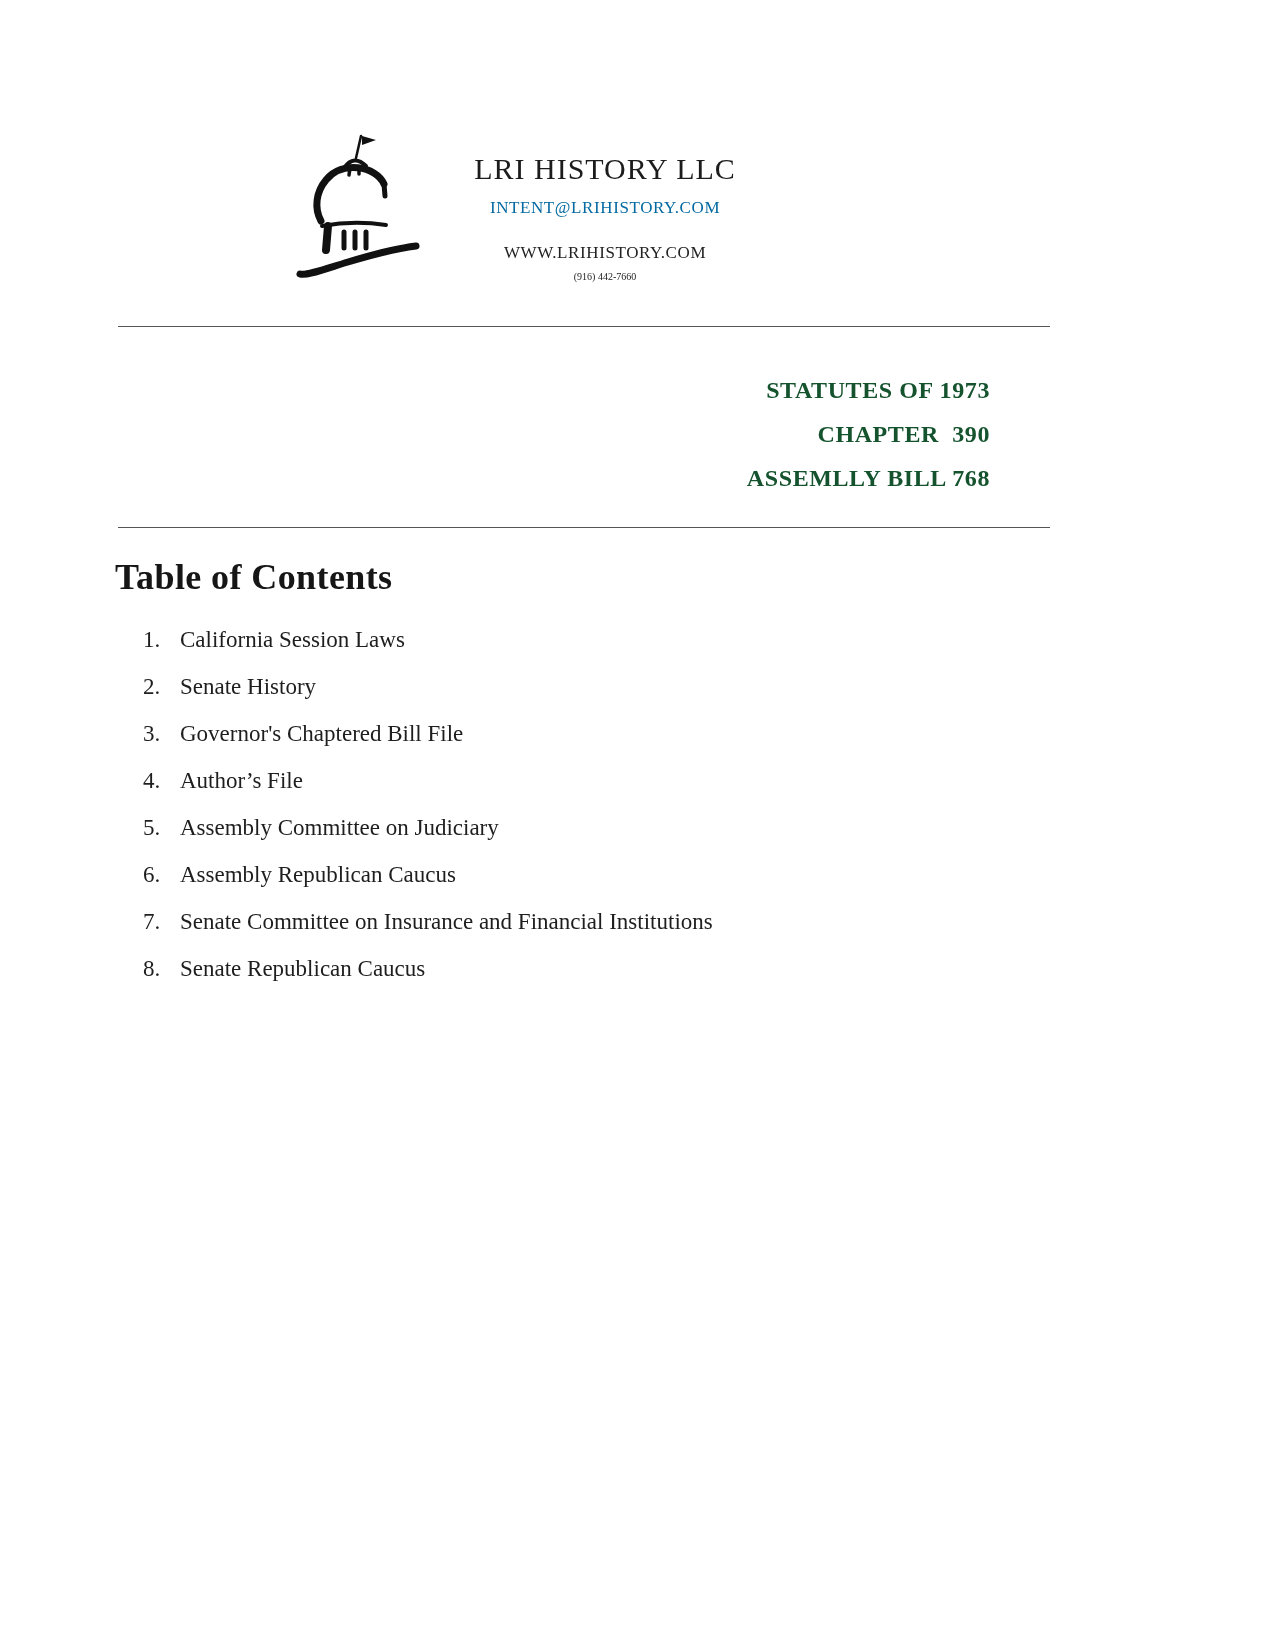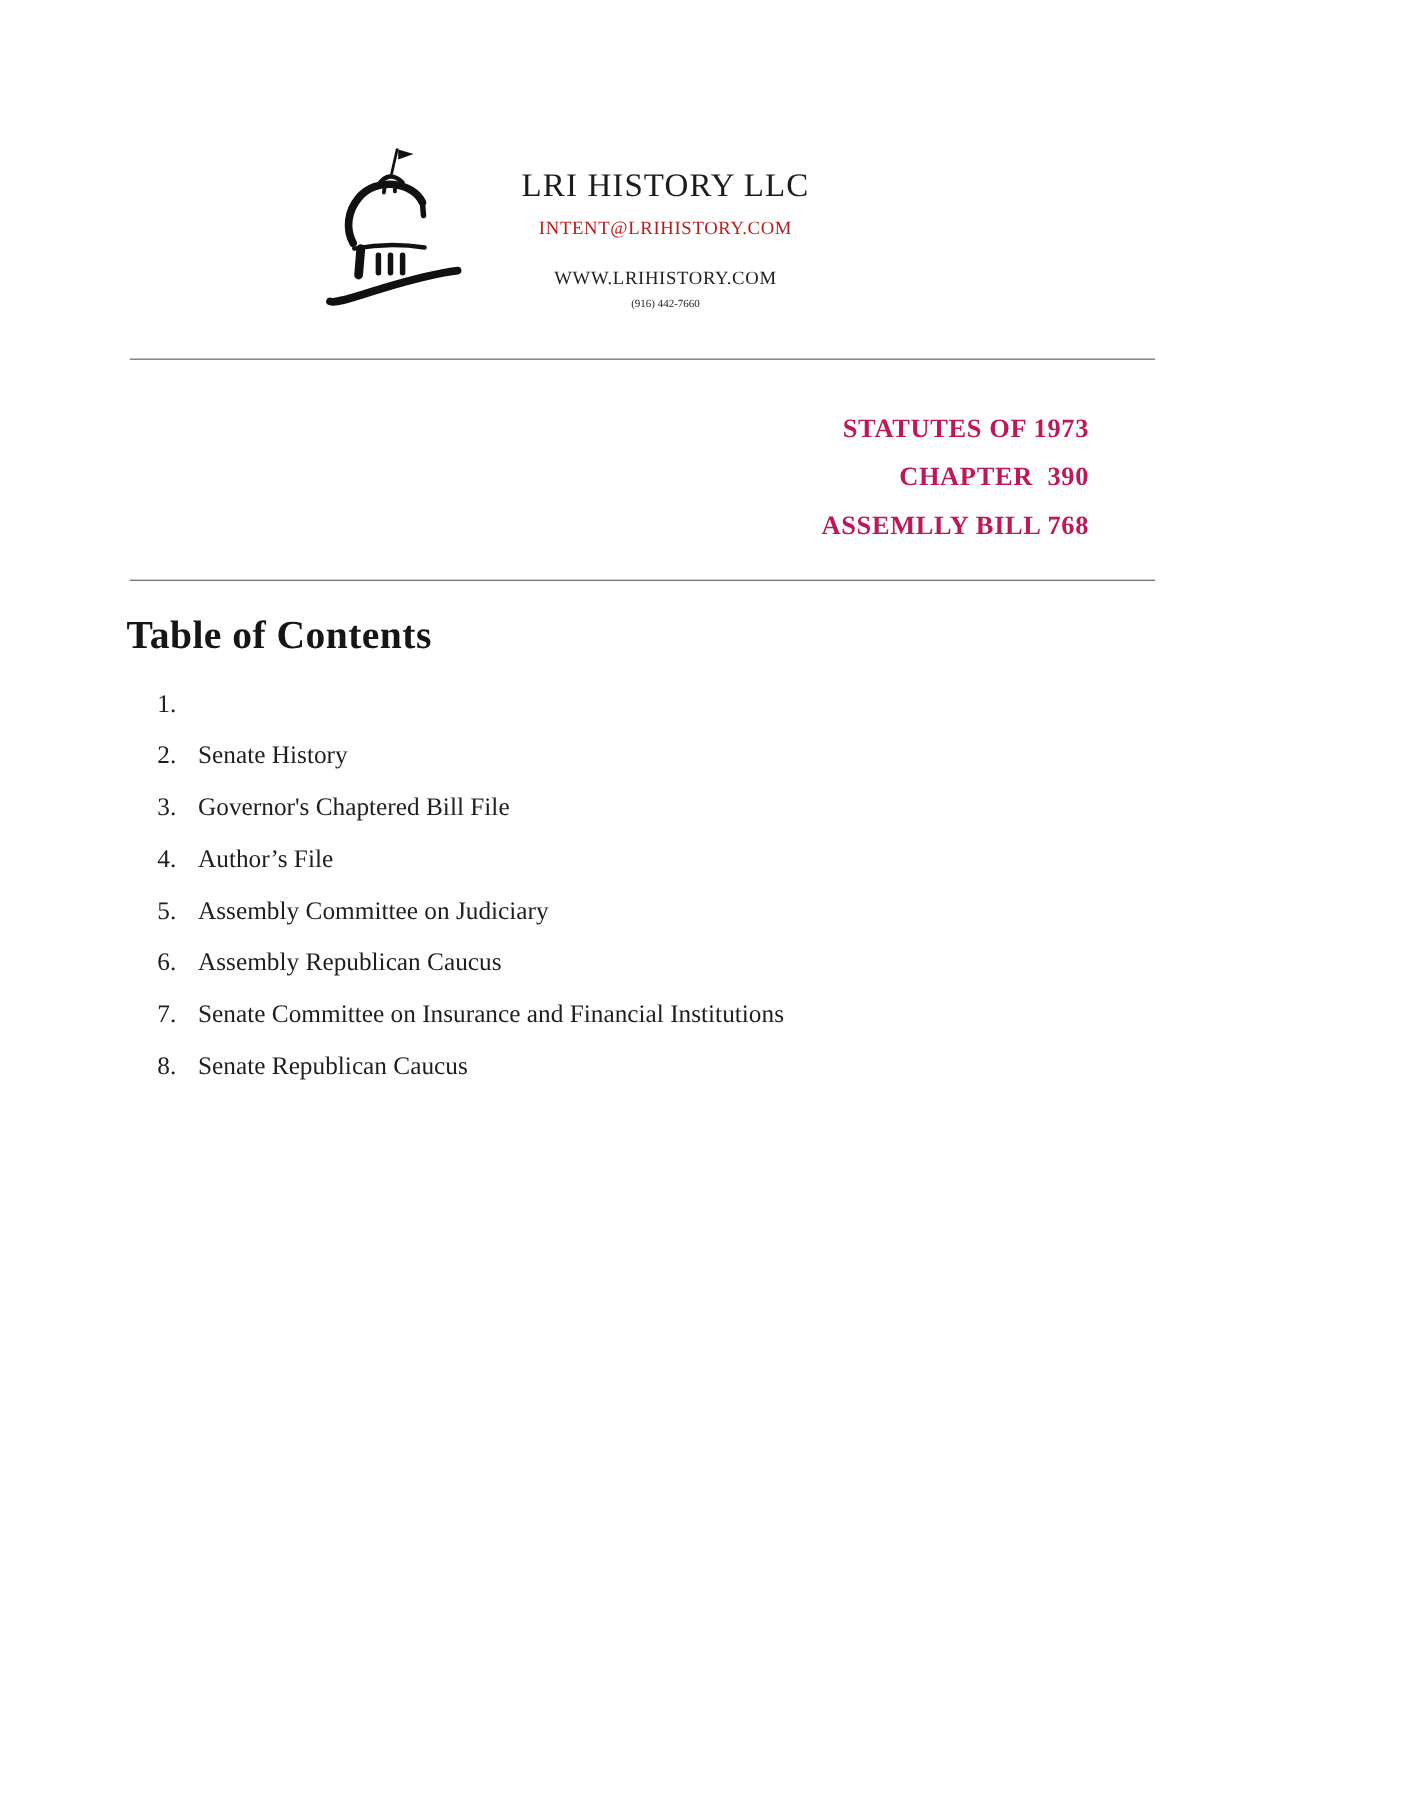--- a/index.html
+++ b/index.html
@@ -33,21 +33,21 @@
   .company-name {
     font-size: 30px;
     letter-spacing: 1px;
     color: #1c1c1c;
     white-space: nowrap;
   }
   .company-email {
     margin-top: 12px;
     font-size: 17px;
     letter-spacing: 0.6px;
-    color: #b91c1c;
+    color: #0369a1;
     white-space: nowrap;
   }
   .company-web {
     margin-top: 25px;
     font-size: 17px;
     letter-spacing: 0.6px;
     color: #222222;
     white-space: nowrap;
   }
   .company-phone {
@@ -70,21 +70,21 @@
 
   
   .title-block {
     position: absolute;
     right: 286px;
     top: 368px;
     text-align: right;
     font-weight: bold;
     font-size: 24px;
     letter-spacing: 0.6px;
-    color: #be185d;
+    color: #14532d;
   }
   .title-block .title-line {
     line-height: 44px;
     white-space: pre; 
   }
 
   
   .toc-heading {
     position: absolute;
     left: 115px;
@@ -156,20 +156,21 @@
     <div class="title-line">ASSEMLLY BILL 768</div>
   </div>
 
   <div class="rule rule-2"></div>
 
   <div class="toc-heading">Table of Contents</div>
 
   <ol class="toc-list">
     <li class="toc-item">
       <span class="toc-num">1.</span>
+      <span class="toc-text">California Session Laws</span>
     </li>
     <li class="toc-item">
       <span class="toc-num">2.</span>
       <span class="toc-text">Senate History</span>
     </li>
     <li class="toc-item">
       <span class="toc-num">3.</span>
       <span class="toc-text">Governor's Chaptered Bill File</span>
     </li>
     <li class="toc-item">

